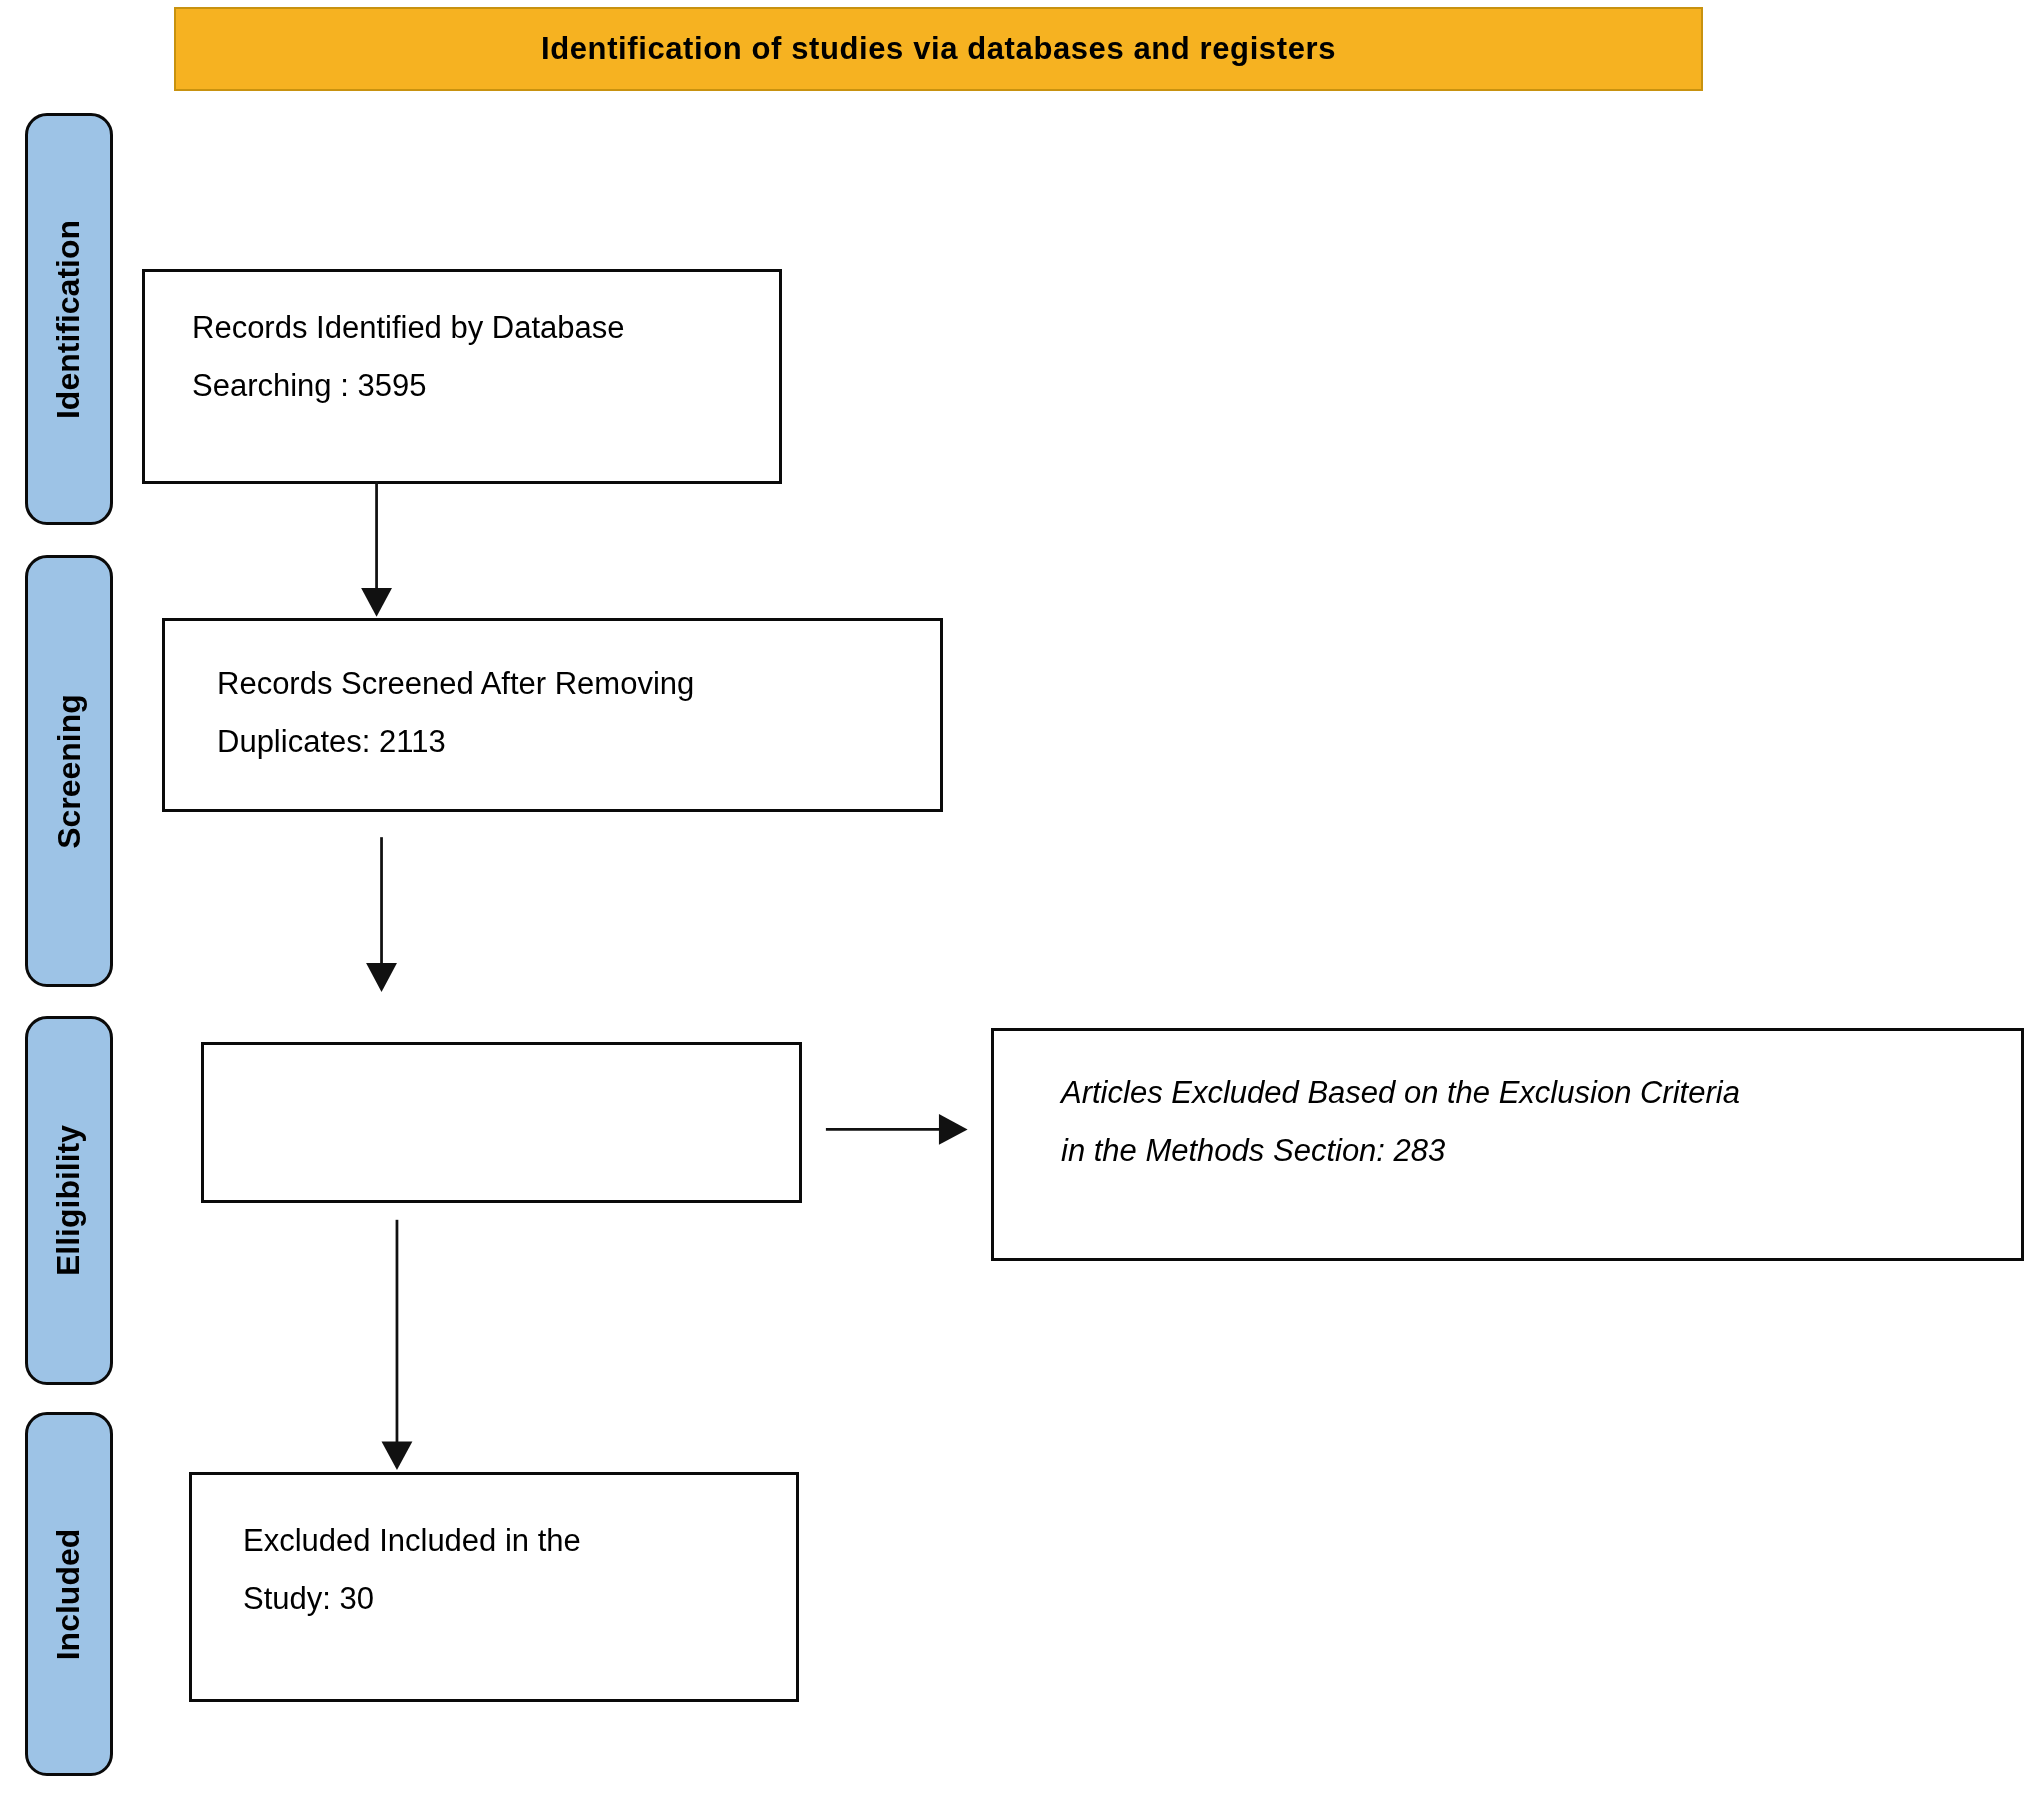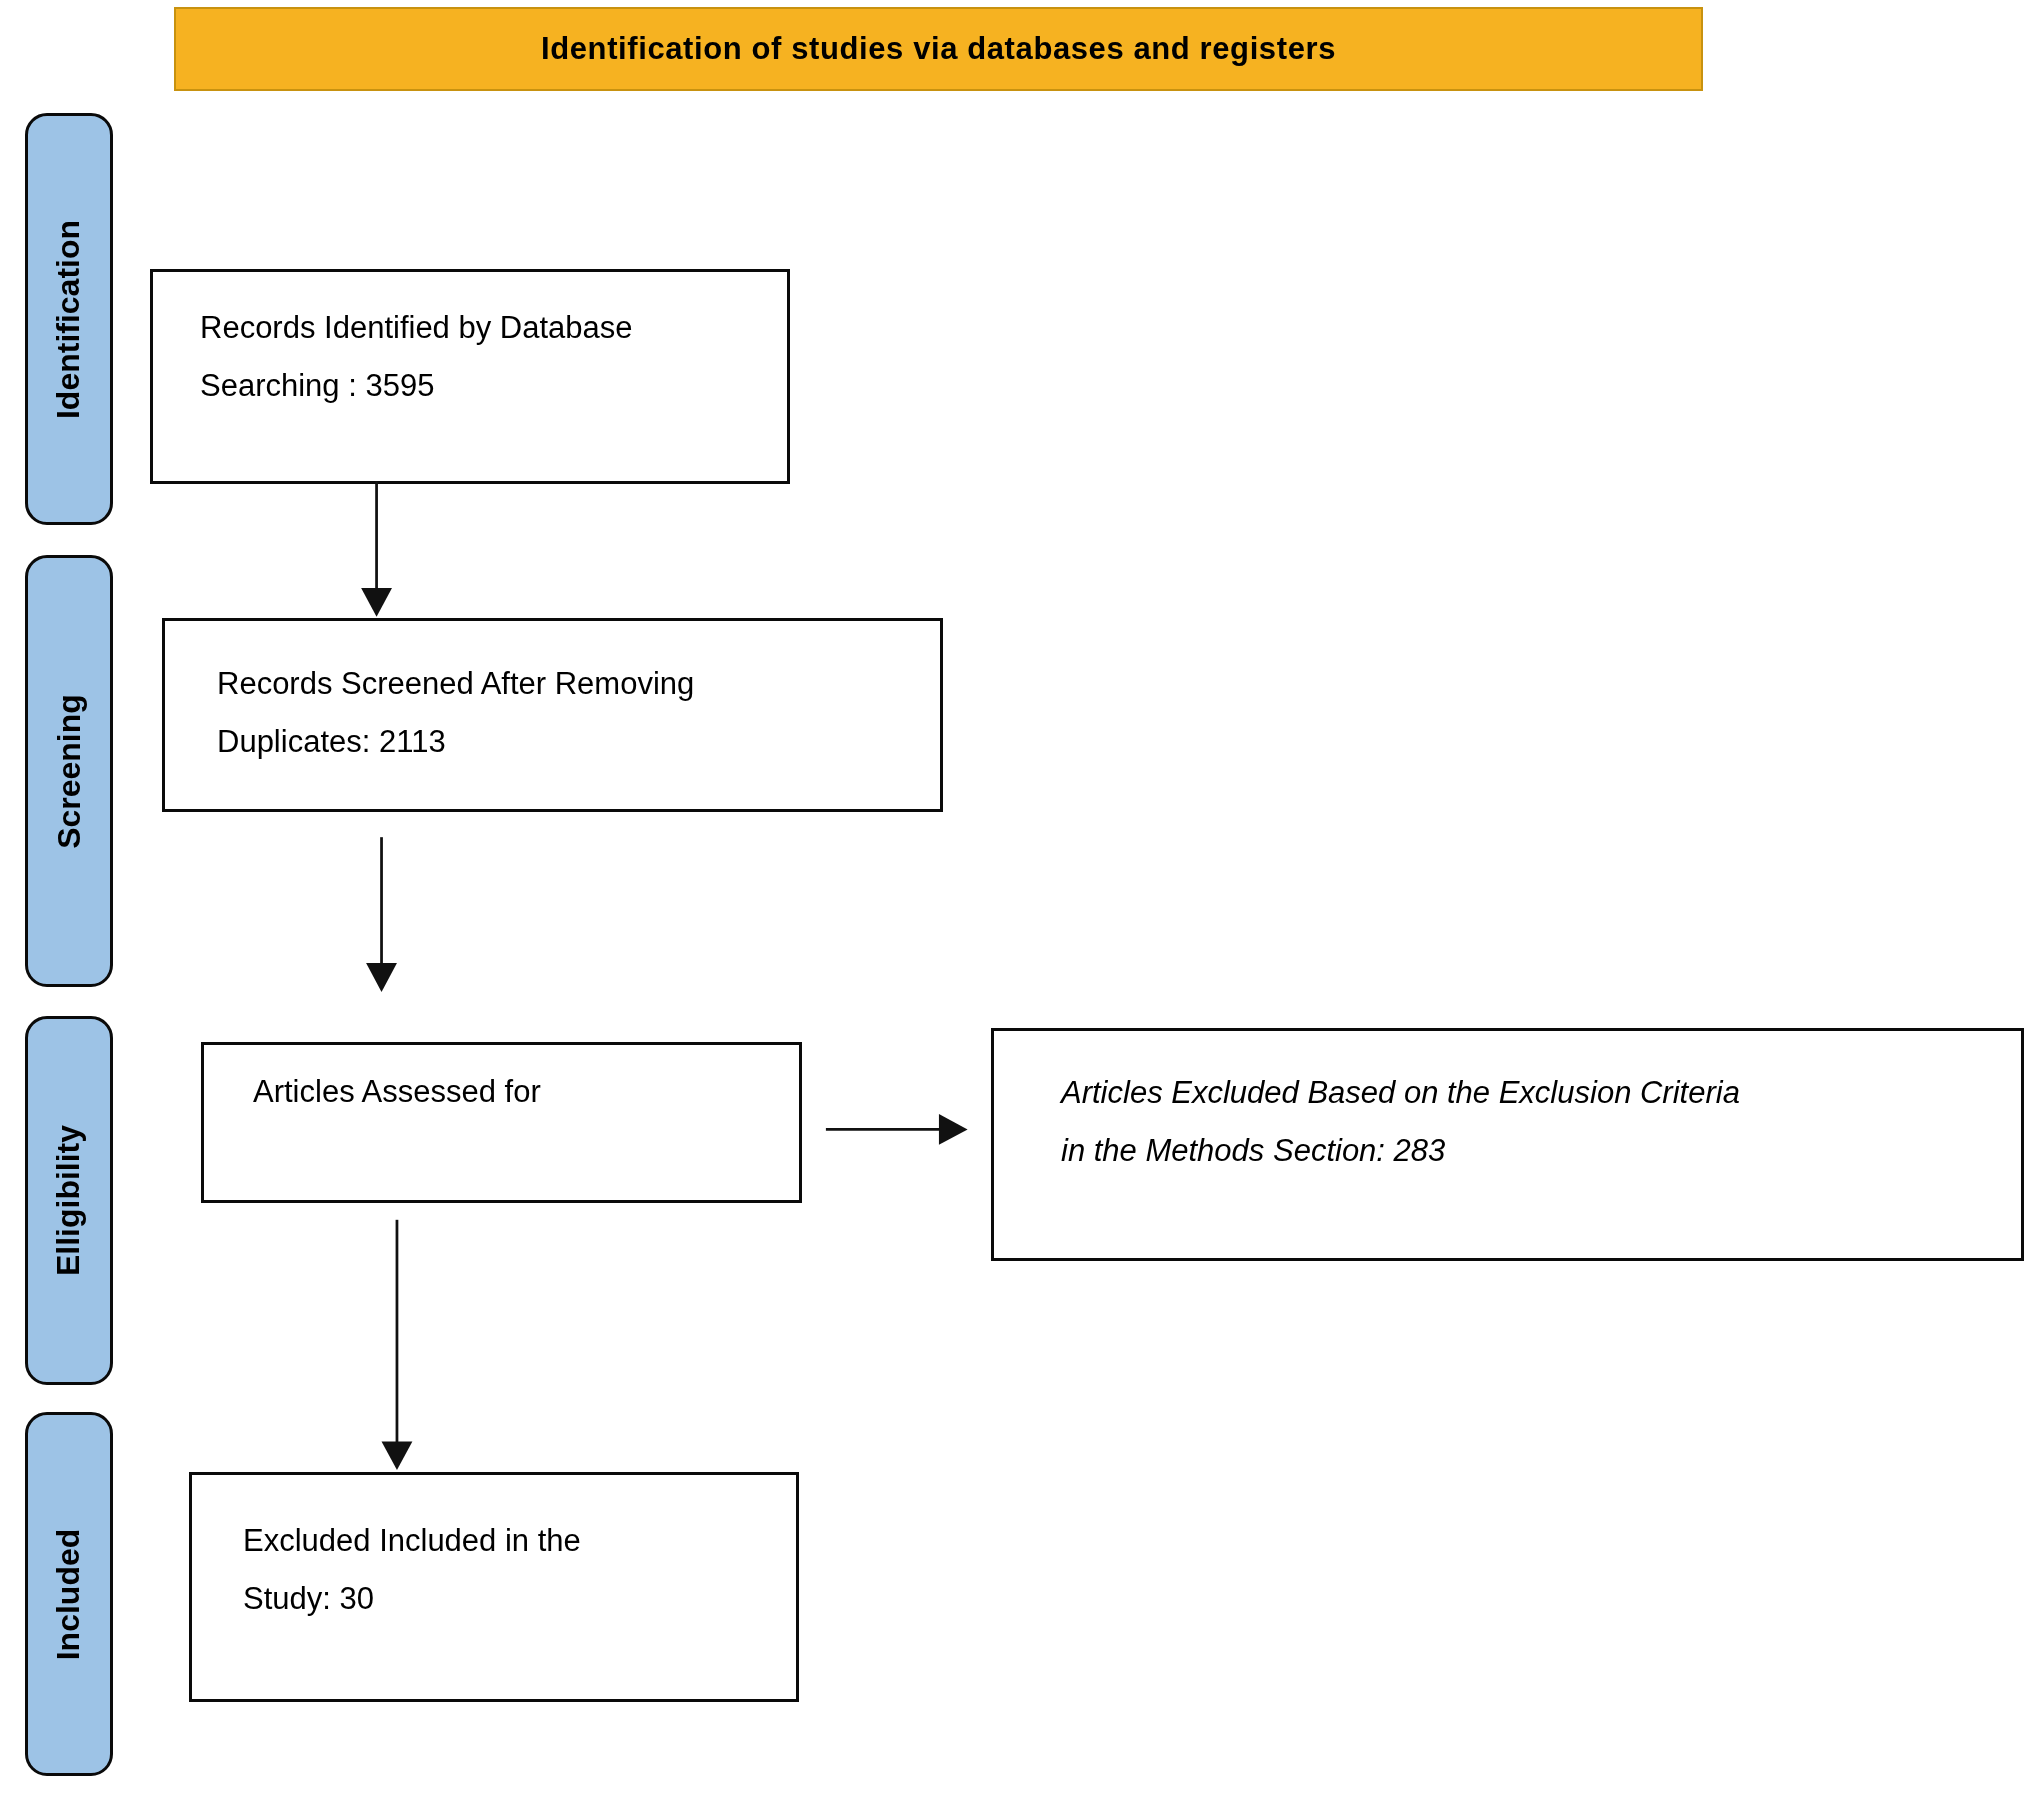--- a/index.html
+++ b/index.html
@@ -53,21 +53,21 @@
   
   .fbox{
     position:absolute;
     background:#ffffff;
     border:3.3px solid #0a0a0a;
     box-sizing:border-box;
     font-size:31px;
     line-height:58px;
   }
   .fbox span{ display:block; white-space:nowrap; }
-  #box-identified{ left:142px;  top:269px;  width:640px; height:215px; padding:26.5px 16.5px 0 47px;margin-left:8px; }
+  #box-identified{ left:142px;  top:269px;  width:640px; height:215px; padding:26.5px 16.5px 0 47px; }
   #box-screened  { left:162px;  top:618px; width:781px; height:194px; padding:34px 14px 0 52px; }
   #box-assessed  { left:201px;  top:1042px; width:601px; height:161px; padding:17.6px 16.5px 0 49px; }
   #box-excluded  { left:991px; top:1028px; width:1033px; height:233px; padding:33px 16.5px 0 67px;font-style:italic; }
   #box-included  { left:189px;  top:1472px; width:610px; height:230px; padding:37px 16.5px 0 51px; }
   
   svg.arrows{
     position:absolute; left:0; top:0;
     width:2035px; height:1794px;
     pointer-events:none;
   }
@@ -100,21 +100,20 @@
     <span>Records Identified by Database</span>
     <span>Searching : 3595</span>
   </div>
 
   <div class="fbox" id="box-screened">
     <span>Records Screened After Removing</span>
     <span>Duplicates: 2113</span>
   </div>
 
   <div class="fbox" id="box-assessed">
-    <span>Articles Assessed for</span>
   </div>
 
   <div class="fbox" id="box-excluded">
     <span>Articles Excluded Based on the Exclusion Criteria</span>
     <span>in the Methods Section: 283</span>
   </div>
 
   <div class="fbox" id="box-included">
     <span>Excluded Included in the</span>
     <span>Study: 30</span>

